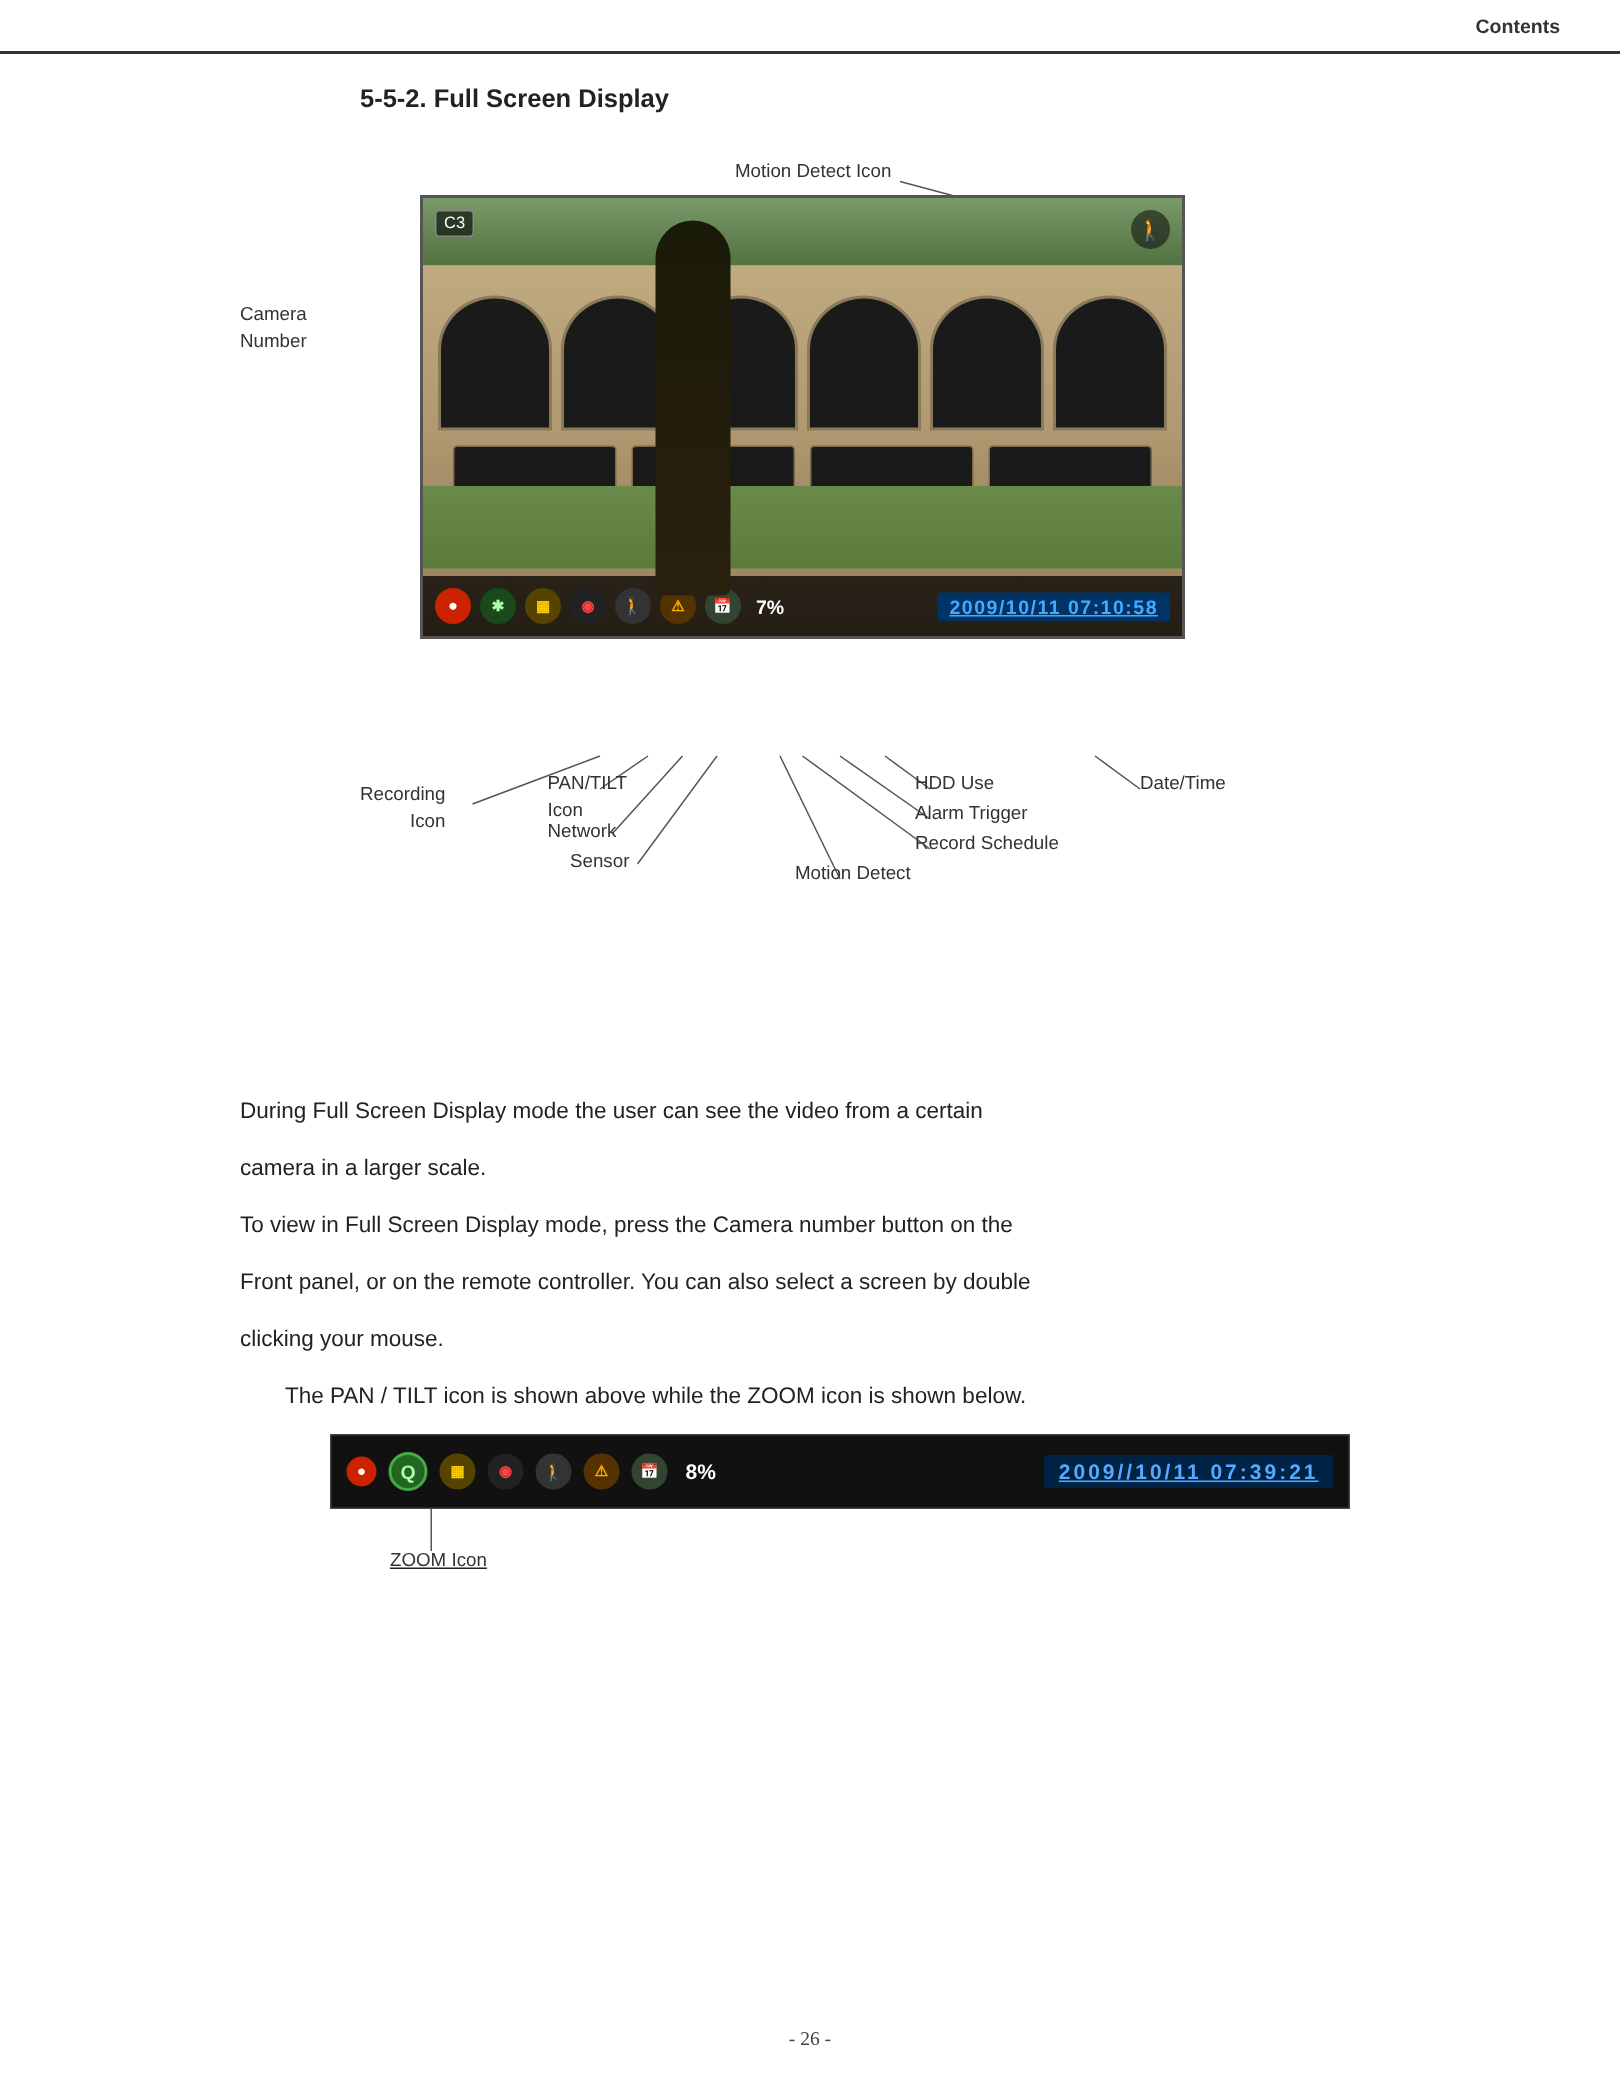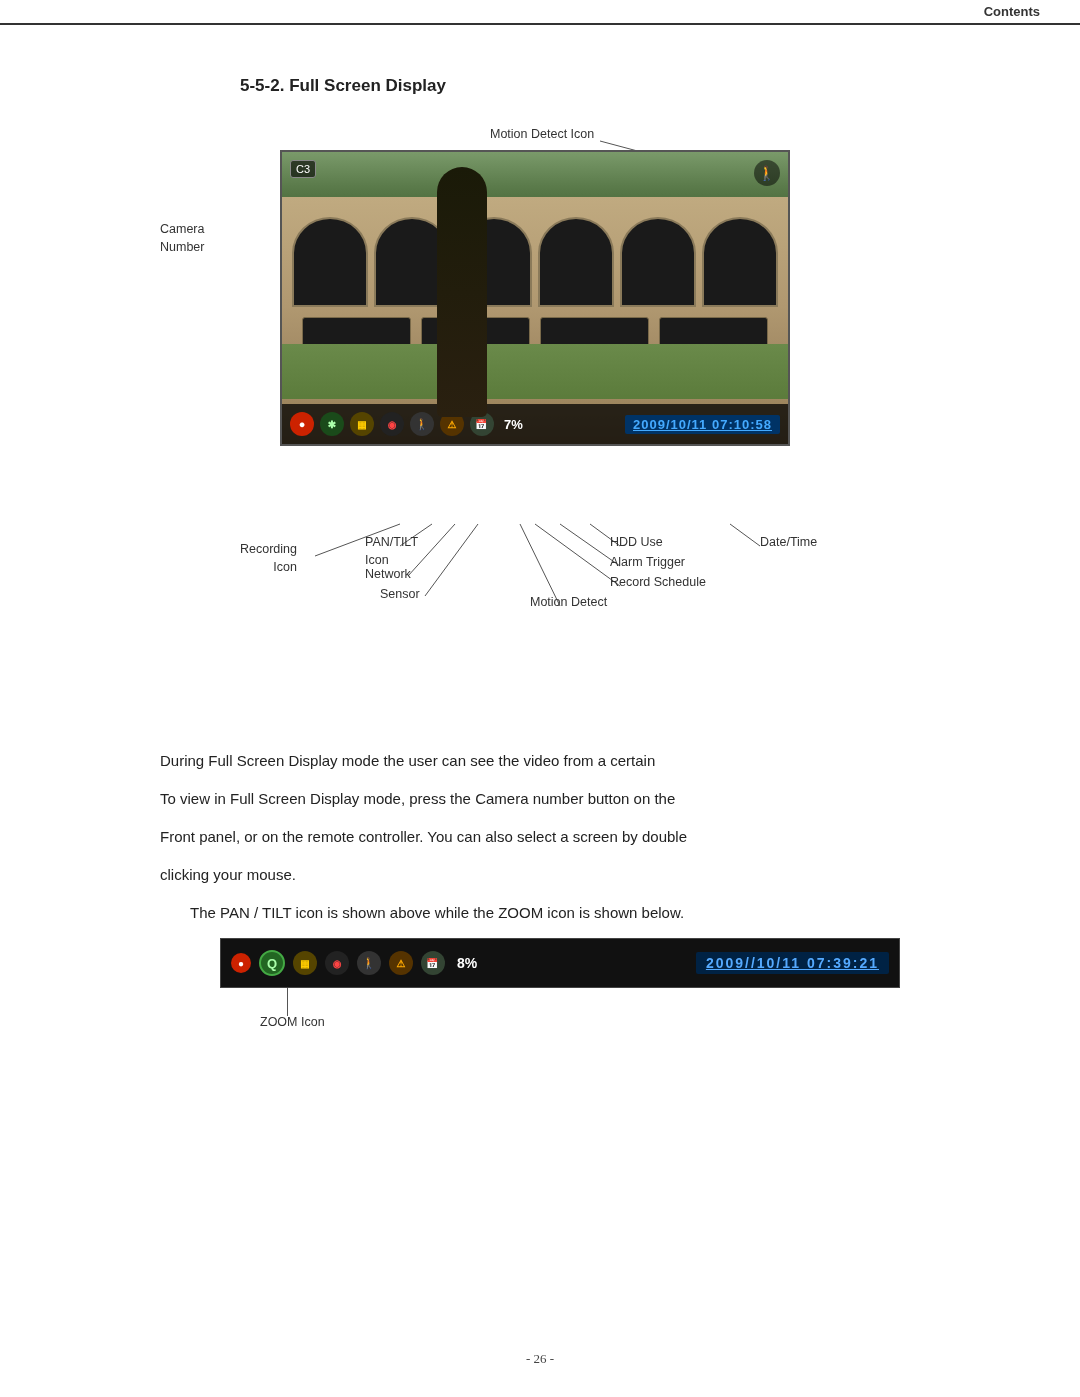--- a/index.html
+++ b/index.html
@@ -12,40 +12,40 @@
       color: #222;
       position: relative;
     }
 
     
     .header-bar {
       position: absolute;
       top: 0;
       right: 0;
       width: 100%;
-      height: 25px;
+      height: 36px;
       display: flex;
       align-items: center;
       justify-content: flex-end;
       border-bottom: 2px solid #333;
       padding-right: 40px;
     }
     .header-title {
       font-size: 13px;
       font-weight: bold;
       color: #333;
     }
 
     
     .main-content {
       position: absolute;
       top: 36px;
       left: 0;
       right: 0;
-      padding: 40px 80px 40px 100px;
+      padding: 20px 80px 40px 100px;
     }
 
     
     .section-title {
       font-size: 17px;
       font-weight: bold;
       margin-bottom: 30px;
       margin-left: 140px;
     }
 
@@ -380,20 +380,23 @@
       <span>Date/Time</span>
     </div>
 
   </div>
 
   <div class="body-text" style="margin-top:0; margin-left:60px; width:820px;">
     <p>
       <span>During Full Screen Display mode the user can see the video from a certain</span>
     </p>
     <p>
+      <span>camera in a larger scale.</span>
+    </p>
+    <p>
       <span>To view in Full Screen Display mode, press the Camera number button on the</span>
     </p>
     <p>
       <span>Front panel, or on the remote controller. You can also select a screen by double</span>
     </p>
     <p>
       <span>clicking your mouse.</span>
     </p>
     <p style="margin-left:30px;">
       <span>The PAN / TILT icon is shown above while the ZOOM icon is shown below.</span>
@@ -410,20 +413,20 @@
       <div class="hud-icon" style="background:#554400;color:#ffcc00;font-size:10px;">▦</div>
       <div class="hud-icon" style="background:#222;color:#ff4444;font-size:10px;">◉</div>
       <div class="hud-icon" style="background:#333;color:#aaffaa;font-size:11px;">🚶</div>
       <div class="hud-icon" style="background:#553300;color:#ffaa00;font-size:10px;">⚠</div>
       <div class="hud-icon" style="background:#334433;color:#aaffaa;font-size:10px;">📅</div>
       <span class="hud-percent" style="font-size:14px;">8%</span>
       <span class="hud-datetime" style="font-size:14px;margin-left:auto;background:#002244;color:#55aaff;padding:3px 10px;letter-spacing:2px;">2009//10/11  07:39:21</span>
     </div>
 
     <div style="position:absolute;left:67px;top:50px;width:1px;height:28px;background:#555;"></div>
-    <div style="position:absolute;left:40px;top:75px;">
+    <div style="position:absolute;left:40px;top:75px;text-decoration:underline;">
       <span style="font-size:12.5px;color:#333;">ZOOM Icon</span>
     </div>
   </div>
 
 </div>
 
 <div class="page-number" style="position:absolute;bottom:30px;left:0;right:0;text-align:center;font-size:13px;color:#444;font-family:Liberation Serif, serif;">- 26 -</div>
 
 </body></html>

